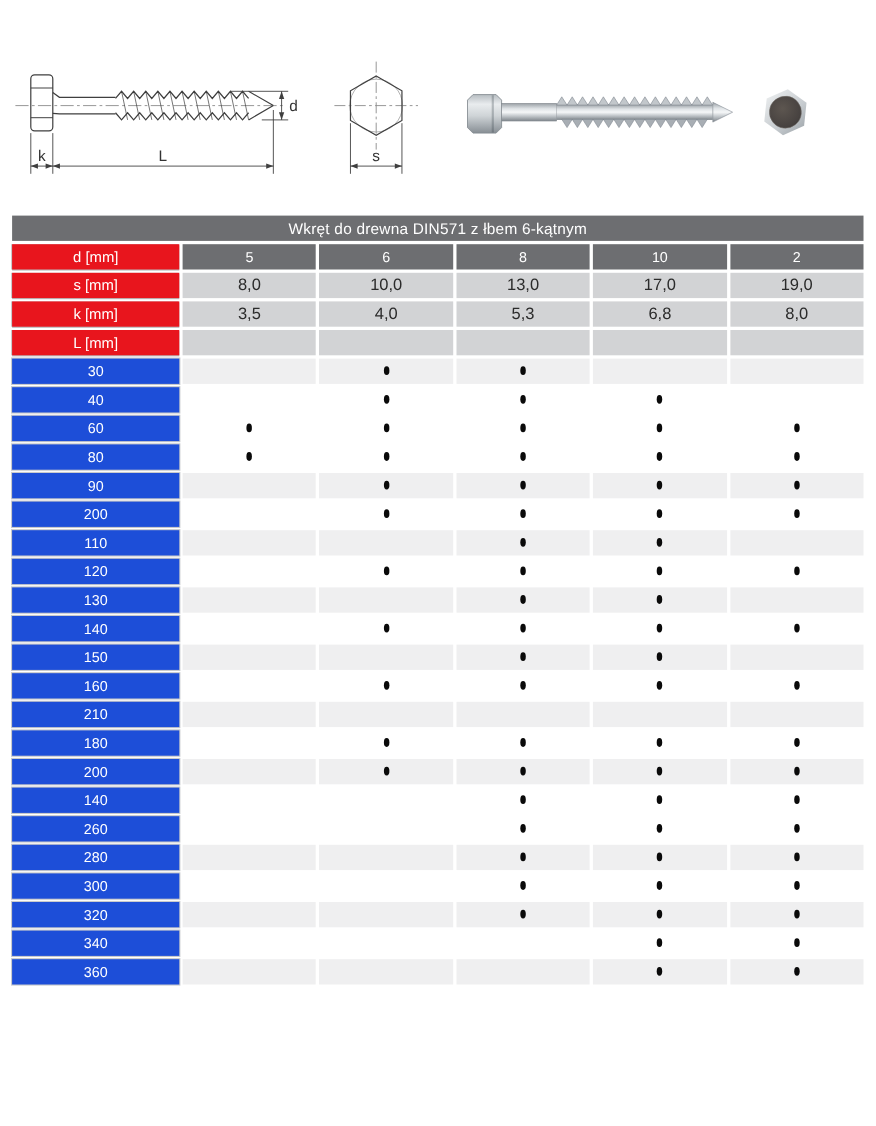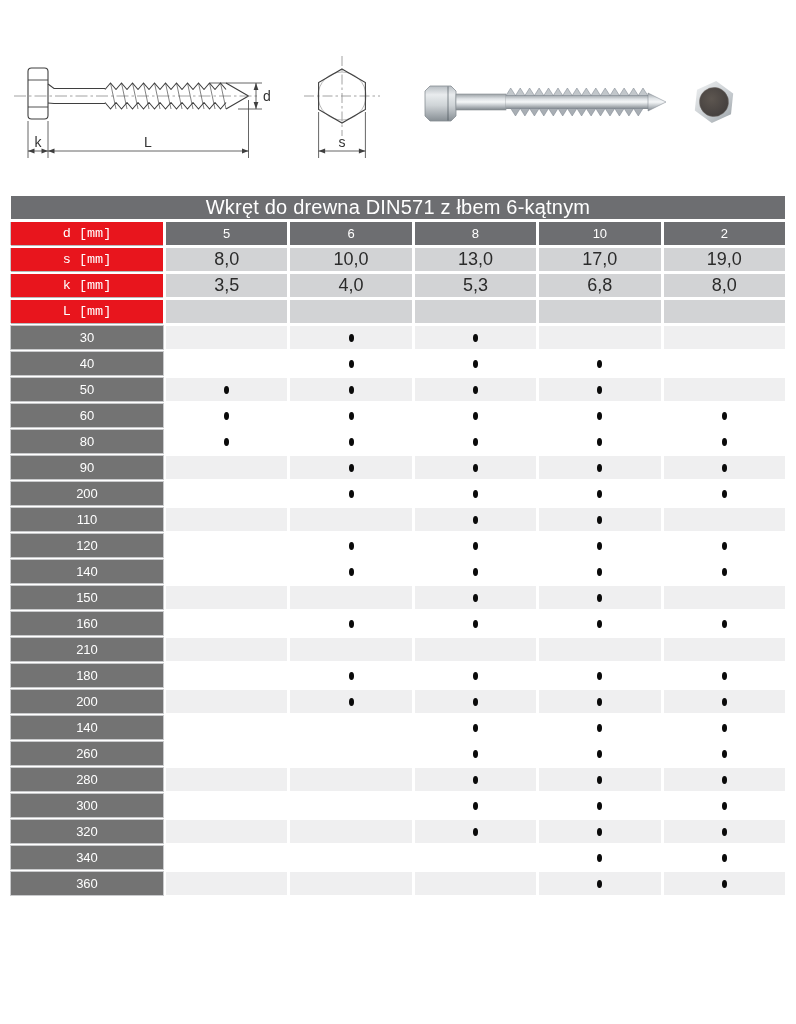--- a/index.html
+++ b/index.html
@@ -21,39 +21,38 @@
     table-layout: fixed;
   }
   table.spec th, table.spec td {
     height: 23px; padding: 0; text-align: center; vertical-align: middle;
     font-weight: normal; overflow: hidden; white-space: nowrap;
   }
   th.title {
     height: 44px;
     background: #6d6e71;
     color: #ffffff;
-    font-size: 20px;
+    font-size: 14px;
     font-weight: bold;
     letter-spacing: 0.2px;
   }
   .lblcell {
     color: #ffffff; font-weight: bold; font-size: 13.5px;
     box-shadow: 0 1px 0 0 #b9babc, -1px 0 0 0 #c9cacc;
-    font-family: Liberation Mono, monospace;
   }
   .red { background: #e8151d; }
   .colhead {
     background: #6d6e71; color: #ffffff;
     font-weight: bold; font-size: 13px;
   }
   .spec-val {
-    background: #d2d3d5; color: #2b2b2b; font-size: 18px;
+    background: #d2d3d5; color: #2b2b2b; font-size: 15px;
   }
   .len-label {
-    background: #737373; color: #ffffff; font-size: 13px;
+    background: #1d4ed8; color: #ffffff; font-size: 13px;
     box-shadow: 0 0 0 1px #c9cacc;
   }
   .row-a { background: #efeff0; }
   .row-b { background: #ffffff; }
   .dot {
     display: inline-block; width: 5px; height: 8px;
     background: #0a0a0a; border-radius: 50%;
     vertical-align: middle;
   }
   svg text {
@@ -214,28 +213,20 @@
       </tr>
       <tr>
         <th class="len-label">40</th>
         <td class="avail row-b"></td>
         <td class="avail row-b"><span class="dot"></span></td>
         <td class="avail row-b"><span class="dot"></span></td>
         <td class="avail row-b"><span class="dot"></span></td>
         <td class="avail row-b"></td>
       </tr>
       <tr>
-        <th class="len-label">50</th>
-        <td class="avail row-a"><span class="dot"></span></td>
-        <td class="avail row-a"><span class="dot"></span></td>
-        <td class="avail row-a"><span class="dot"></span></td>
-        <td class="avail row-a"><span class="dot"></span></td>
-        <td class="avail row-a"></td>
-      </tr>
-      <tr>
         <th class="len-label">60</th>
         <td class="avail row-b"><span class="dot"></span></td>
         <td class="avail row-b"><span class="dot"></span></td>
         <td class="avail row-b"><span class="dot"></span></td>
         <td class="avail row-b"><span class="dot"></span></td>
         <td class="avail row-b"><span class="dot"></span></td>
       </tr>
       <tr>
         <th class="len-label">80</th>
         <td class="avail row-b"><span class="dot"></span></td>
@@ -268,20 +259,28 @@
         <td class="avail row-a"><span class="dot"></span></td>
         <td class="avail row-a"></td>
       </tr>
       <tr>
         <th class="len-label">120</th>
         <td class="avail row-b"></td>
         <td class="avail row-b"><span class="dot"></span></td>
         <td class="avail row-b"><span class="dot"></span></td>
         <td class="avail row-b"><span class="dot"></span></td>
         <td class="avail row-b"><span class="dot"></span></td>
+      </tr>
+      <tr>
+        <th class="len-label">130</th>
+        <td class="avail row-a"></td>
+        <td class="avail row-a"></td>
+        <td class="avail row-a"><span class="dot"></span></td>
+        <td class="avail row-a"><span class="dot"></span></td>
+        <td class="avail row-a"></td>
       </tr>
       <tr>
         <th class="len-label">140</th>
         <td class="avail row-b"></td>
         <td class="avail row-b"><span class="dot"></span></td>
         <td class="avail row-b"><span class="dot"></span></td>
         <td class="avail row-b"><span class="dot"></span></td>
         <td class="avail row-b"><span class="dot"></span></td>
       </tr>
       <tr>

